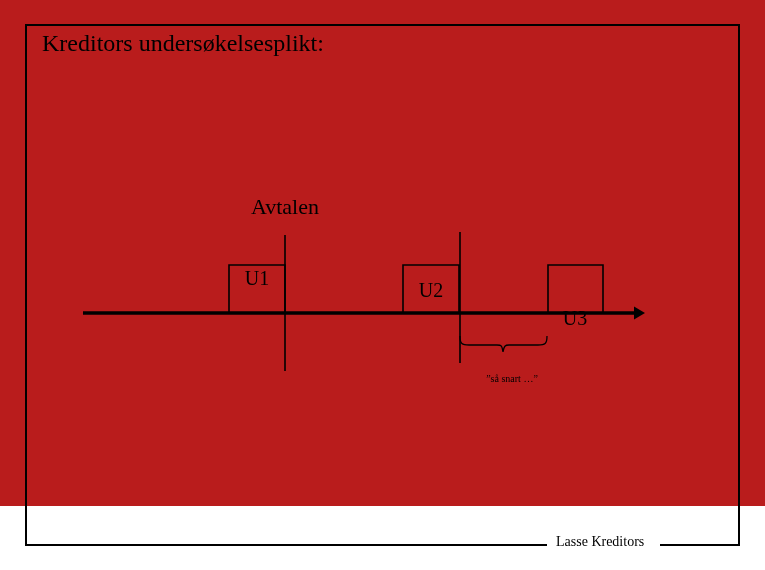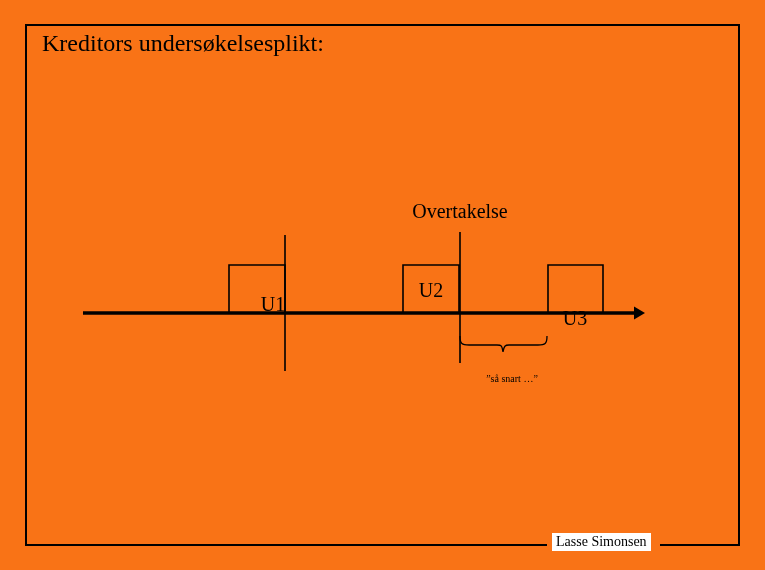--- a/index.html
+++ b/index.html
@@ -10,22 +10,22 @@
   body {
     width: 765px;
     height: 570px;
     overflow: hidden;
     font-family: "Liberation Serif", "DejaVu Serif", serif;
     color: #000000;
   }
   #slide {
     position: relative;
     width: 765px;
-    height: 570px;
-    background: #f97316;
+    height: 506px;
+    background: #b91c1c;
   }
   
   .frame-line {
     position: absolute;
     background: #000000;
   }
   #frame-top    { left: 25px;  top: 24px;  width: 715px; height: 2px; }
   #frame-left   { left: 25px;  top: 24px;  width: 2px;   height: 522px; }
   #frame-right  { left: 738px; top: 24px;  width: 2px;   height: 522px; }
   #frame-bottom-left  { left: 25px;  top: 544px; width: 522px; height: 2px; }
@@ -82,21 +82,21 @@
     font-size: 10px;
     line-height: 18px;
   }
   .box-label {
     position: absolute;
     white-space: nowrap;
     transform: translateX(-50%);
     font-size: 20px;
     line-height: 24px;
   }
-  #box-label-u1 { left: 257px; top: 292px; margin-left: 16px; }
+  #box-label-u1 { left: 257px; top: 266px; }
   #box-label-u2 { left: 431px; top: 278px; text-align: center; }
   #box-label-u3 { left: 575px; top: 278px; margin-top: 28px; }
 </style>
 </head>
 <body>
 
 <div id="slide">
 
   <div class="frame-line" id="frame-top"></div>
   <div class="frame-line" id="frame-left"></div>
@@ -120,23 +120,23 @@
 
     <path d="M 460 336
              C 460 344, 462 345, 469 345
              L 497 345
              C 502 345, 502 346, 503 352
              C 504 346, 505 345, 509 345
              L 538 345
              C 545 345, 547 344, 547 336" fill="none" stroke="#000000" stroke-width="1.3"></path>
   </svg>
 
-  <div class="dg-label" id="label-overtakelse">Overtakelse</div>
+  <div class="dg-label" id="label-avtalen">Avtalen</div>
 
   <div class="box-label" id="box-label-u1">U1</div>
   <div class="box-label" id="box-label-u2">U2</div>
   <div class="box-label" id="box-label-u3">U3</div>
 
   <div class="dg-label" id="label-brace">”så snart …”</div>
 
-  <div id="footer-name">Lasse Simonsen</div>
+  <div id="footer-name">Lasse Kreditors</div>
 
 </div>
 
 </body></html>

